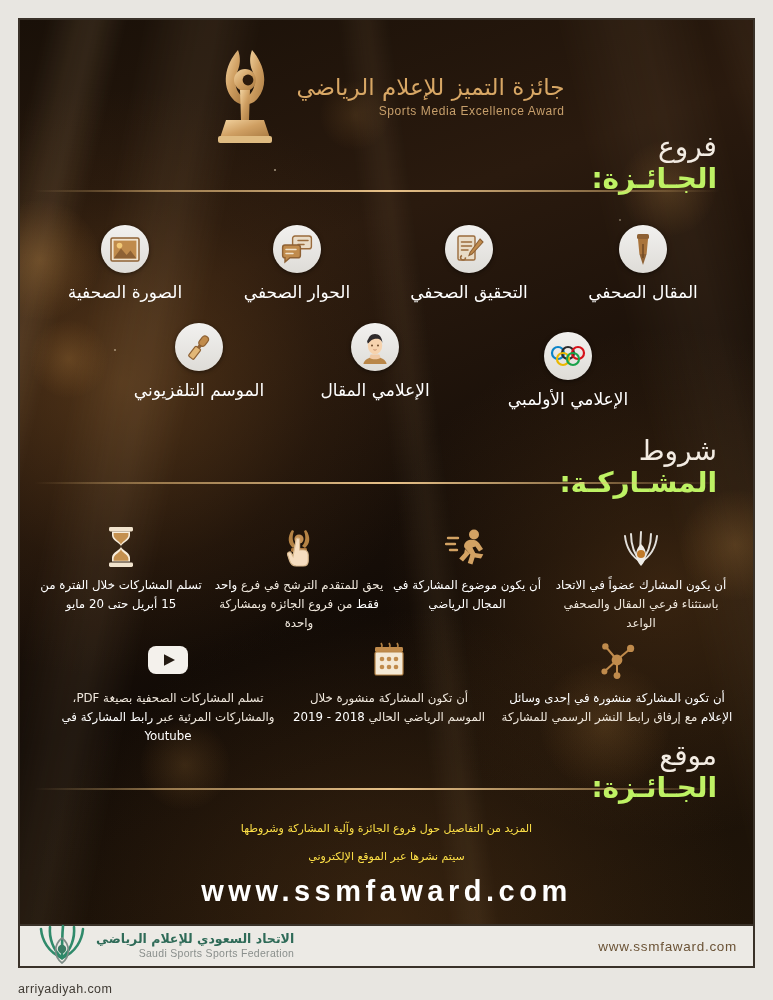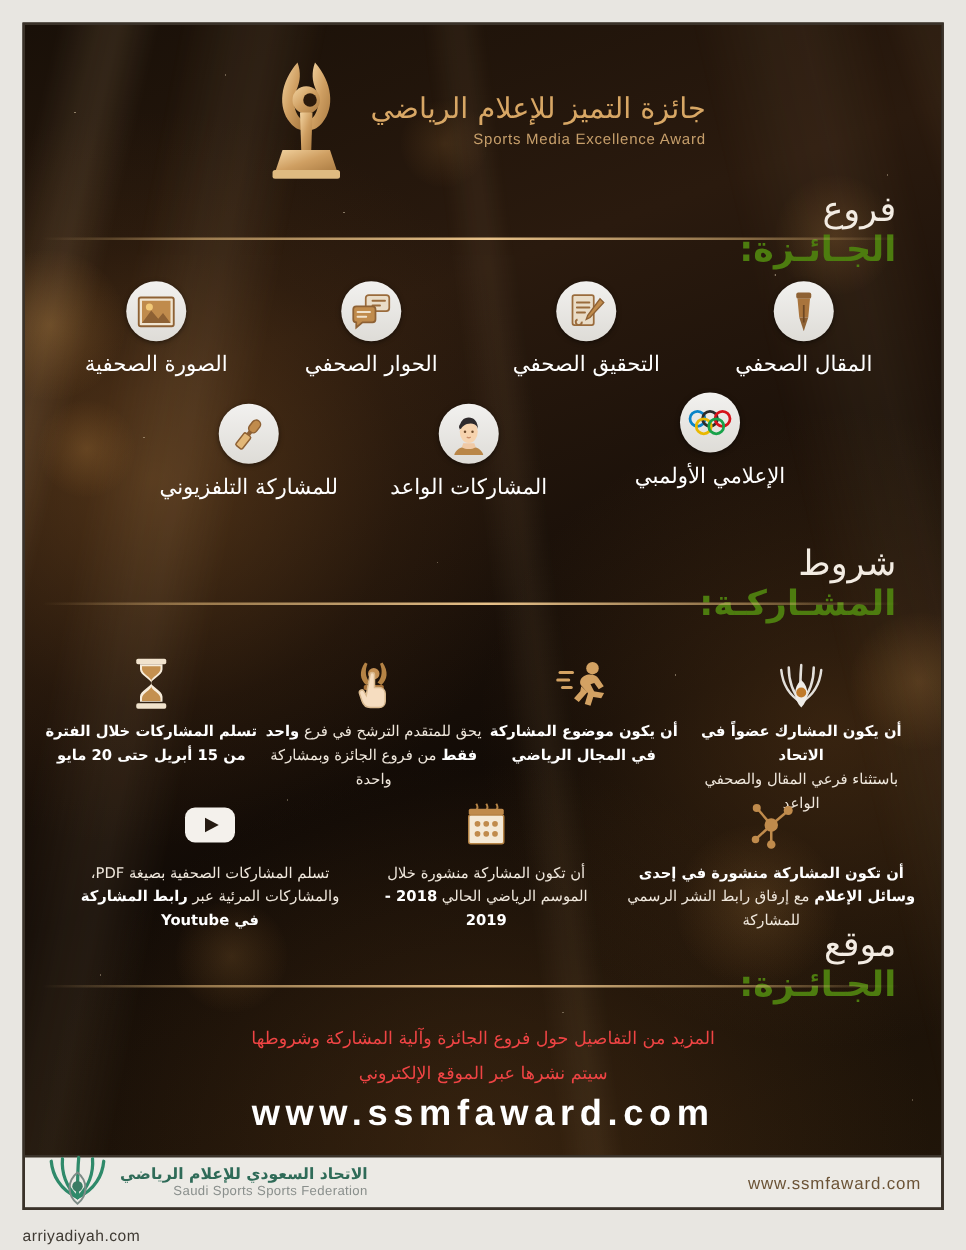--- a/index.html
+++ b/index.html
@@ -68,43 +68,43 @@
               display:flex; justify-content:center; align-items:center; gap:14px; }
   .logo-text{ text-align:right; }
   .logo-ar{ font-size:23px; color:#d8a765; letter-spacing:0px; line-height:1.3;
             font-family:"DejaVu Sans", sans-serif; }
   .logo-en{ font-size:12px; color:#c79f6b; letter-spacing:.6px; line-height:1.4;
             font-family:"Liberation Sans", sans-serif; }
 
   
   .sec{ position:absolute; right:36px; text-align:right; }
   .sec .l1{ font-size:28px; color:#f3ece3; line-height:1.12; font-weight:400; }
-  .sec .l2{ font-size:28px; color:#4d7c0f; line-height:1.18; font-weight:700; letter-spacing:2px; }
+  .sec .l2{ font-size:28px; color:#bef264; line-height:1.18; font-weight:700; letter-spacing:2px; }
   .rule{ position:absolute; left:14px; height:2px;
          background:linear-gradient(90deg, rgba(214,166,102,0) 0%, rgba(233,190,124,.55) 18%, #e7c189 52%, rgba(233,190,124,.5) 82%, rgba(214,166,102,0) 100%); }
 
   
   .branch{ position:absolute; text-align:center; }
   .circ{ width:48px; height:48px; margin:0 auto; border-radius:50%;
          background:linear-gradient(180deg,#f2f1ef 0%,#dedcd7 100%);
          display:flex; align-items:center; justify-content:center;
          box-shadow:0 1px 4px rgba(0,0,0,.5); }
   .circ svg{ display:block; }
   .b-title{ margin-top:9px; font-size:17px; color:#ffffff; line-height:1.25; white-space:nowrap; }
   .b-sub{ margin-top:5px; font-size:11.5px; color:#e4d6c2; line-height:1.5; }
 
   
   .cond{ position:absolute; text-align:center; }
   .cond .ico{ height:44px; display:flex; align-items:center; justify-content:center; }
   .cond .txt{ margin-top:7px; font-size:11.8px; line-height:1.62; color:#efe7dc; }
-  .cond .txt b{ color:#ffffff; font-weight:700; }
+  .cond .txt b{ color:#ffffff; font-weight:400; }
 
   
   .web-note{ position:absolute; left:0; width:100%; text-align:center;
-             font-size:14px; color:#ef4444; line-height:1.95; }
+             font-size:11px; color:#fde047; line-height:1.95; }
   .web-url{ position:absolute; left:0; width:100%; text-align:center;
             font-size:29px; letter-spacing:4.5px; color:#ffffff; font-weight:700;
             font-family:"Liberation Sans", sans-serif; direction:ltr; }
 
   
   .footer{ position:absolute; left:0; bottom:0; width:100%; height:42px;
            background:#eceae5; border-top:2px solid #3a3229;
            display:flex; align-items:center; justify-content:space-between;
            padding:0 16px; }
   .f-url{ font-size:13.5px; color:#6b5336; letter-spacing:.7px; direction:ltr;
@@ -167,21 +167,21 @@
 
             <path d="M32 50 L42 50 L41 80 L33 80 Z" fill="url(#gTro)"></path>
 
             <path d="M18 80 L56 80 L62 98 L12 98 Z" fill="url(#gTro)"></path>
             <rect x="10" y="96" width="54" height="7" rx="2" fill="#e6c characters"></rect>
             <rect x="10" y="96" width="54" height="7" rx="2" fill="#dfbb81"></rect>
           </svg>
         </span>
       </div>
 
-      <div class="sec" style="top:132px;">
+      <div class="sec" style="top:111px;">
         <div class="l1">فروع</div>
         <div class="l2">الجـائـزة:</div>
       </div>
       <div class="rule" style="top:170px; width:686px;"></div>
 
       <div class="branch" style="right:22px; top:205px; width:176px;">
         <div class="circ">
           <svg width="30" height="34" viewBox="0 0 30 34">
             <rect x="9" y="2" width="12" height="5" rx="1.6" fill="#8e6134"></rect>
             <path d="M10 7 L20 7 L18.6 22 L11.4 22 Z" fill="#a9743c"></path>
@@ -241,42 +241,42 @@
       <div class="branch" style="right:466px; top:303px; width:176px;">
         <div class="circ">
           <svg width="30" height="30" viewBox="0 0 30 30">
             <g transform="rotate(38 15 15)">
               <rect x="11.6" y="2" width="7" height="11" rx="3.5" fill="#c08b4c" stroke="#8e6134" stroke-width="1.2"></rect>
               <rect x="13.4" y="12.6" width="3.4" height="4" fill="#8e6134"></rect>
               <rect x="11.8" y="16" width="6.6" height="12.5" rx="1.4" fill="#e2b777" stroke="#8e6134" stroke-width="1.2"></rect>
             </g>
           </svg>
         </div>
-        <div class="b-title">للمشاركة التلفزيوني</div>
+        <div class="b-title">الموسم التلفزيوني</div>
       </div>
 
       <div class="branch" style="right:290px; top:303px; width:176px;">
         <div class="circ">
           <svg width="34" height="34" viewBox="0 0 34 34">
             <path d="M17 27 c-6.5 0 -11 3.2 -11.6 7 h23.2 C28 30.2 23.5 27 17 27 Z" fill="#b98648"></path>
             <path d="M12.6 24.5 h8.8 l1.2 3.2 c-1.6 1 -3.6 1.5 -5.6 1.5 s-4 -.5 -5.6 -1.5 Z" fill="#f0c9a4"></path>
             <ellipse cx="17" cy="15.4" rx="7.2" ry="9" fill="#f6d3ae"></ellipse>
             <path d="M9.6 13.6 c0 -6.6 3.4 -9.6 7.4 -9.6 s7.4 3 7.4 9.6 c0 -1.6 -1.2 -3.6 -3 -4.3 c-2.2 -.9 -6.4 -.5 -8.4 1.2 c-1.5 1.2 -2.2 2.3 -3.4 3.1 Z" fill="#2e2a2c"></path>
             <path d="M9.3 12.2 c-.2 -1 .3 -2.6 1.2 -3.4 c-.2 2 .1 3.3 .6 4.4 Z" fill="#2e2a2c"></path>
             <g fill="#6d4a2a">
                 <circle cx="14" cy="15.4" r="1"></circle>
                 <circle cx="20" cy="15.4" r="1"></circle>
               </g>
             <path d="M15.4 19.6 q1.6 1.2 3.2 0" stroke="#c98f6a" stroke-width="1" fill="none"></path>
           </svg>
         </div>
-        <div class="b-title">المشاركات الواعد</div>
-      </div>
-
-      <div class="branch" style="right:90px; top:294px; width:190px;">
+        <div class="b-title">الإعلامي المقال</div>
+      </div>
+
+      <div class="branch" style="right:90px; top:312px; width:190px;">
         <div class="circ">
           <svg width="36" height="22" viewBox="0 0 36 22">
             <g fill="none" stroke-width="2.2">
               <circle cx="8" cy="8" r="6" stroke="#0a84c8"></circle>
               <circle cx="18" cy="8" r="6" stroke="#2b2b2b"></circle>
               <circle cx="28" cy="8" r="6" stroke="#d6121a"></circle>
               <circle cx="13" cy="14" r="6" stroke="#e9b800"></circle>
               <circle cx="23" cy="14" r="6" stroke="#18a24a"></circle>
             </g>
           </svg>

